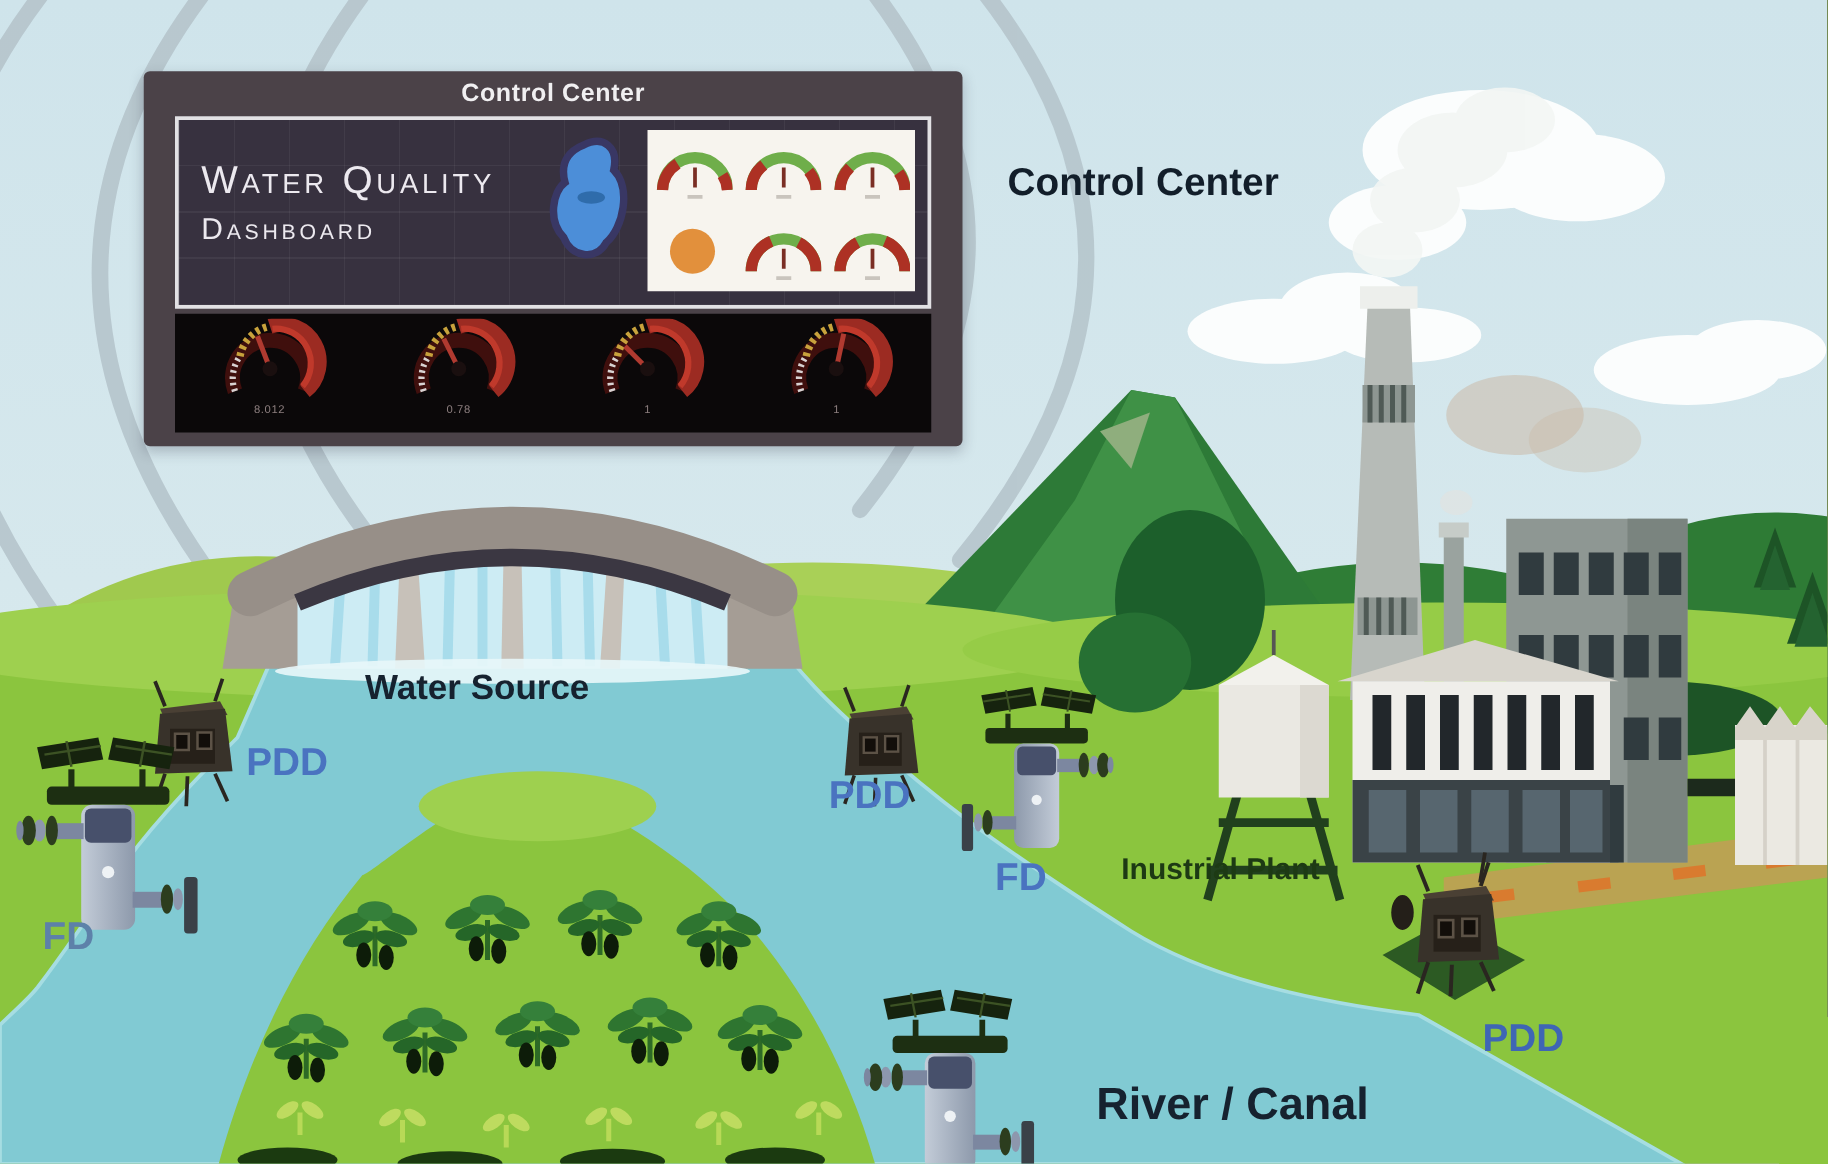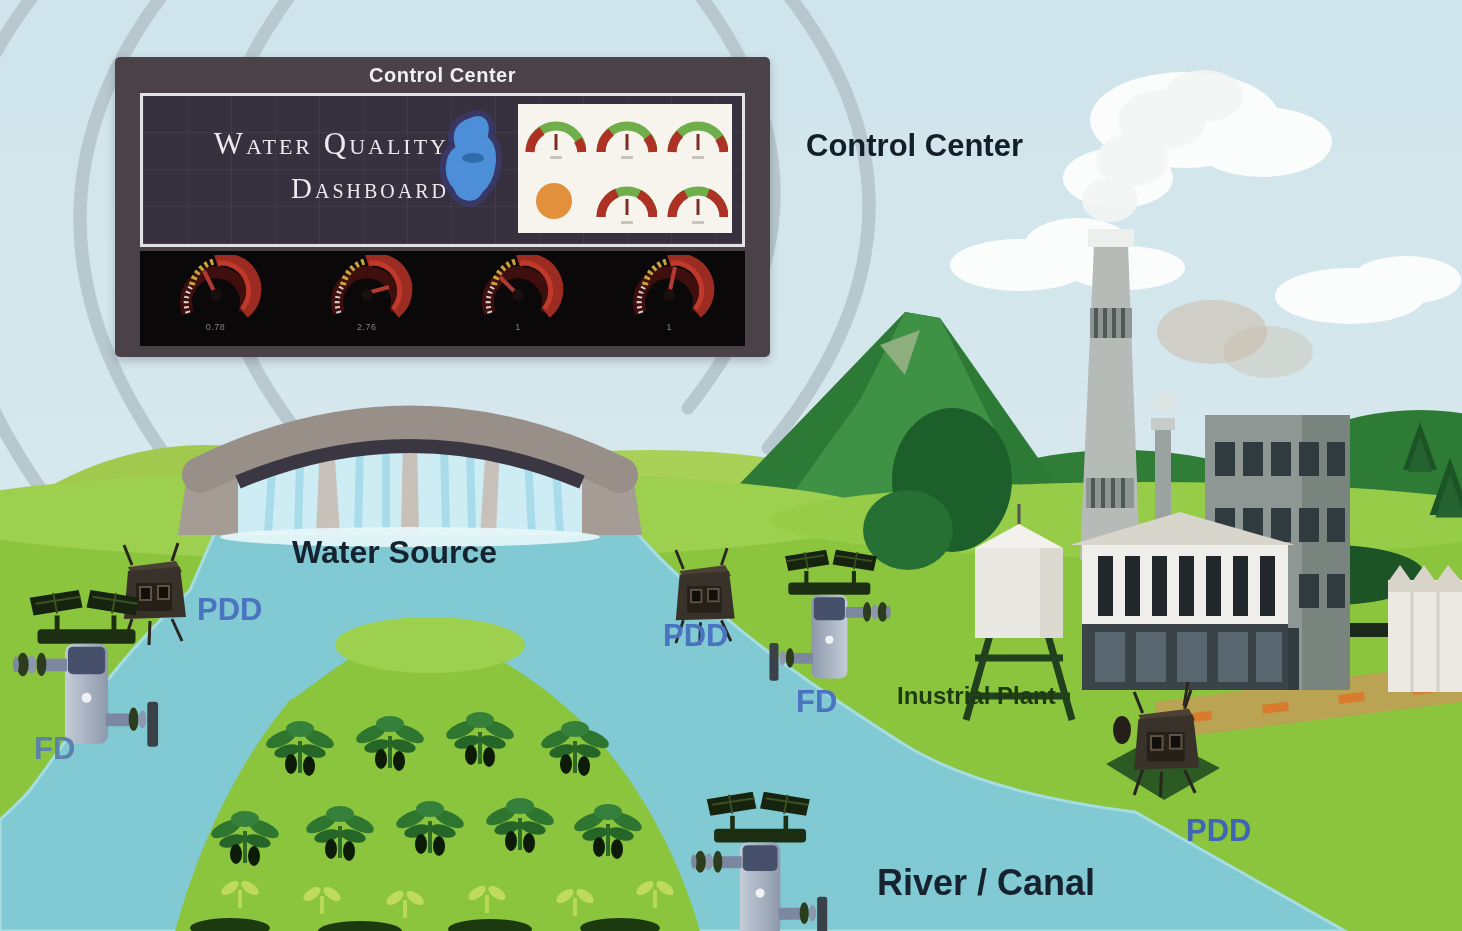--- a/index.html
+++ b/index.html
@@ -11,38 +11,38 @@
   .cc-panel{position:absolute;left:115px;top:57px;width:655px;height:300px;
             background:#4b4248;border-radius:5px;z-index:10;
             box-shadow:0 4px 10px rgba(40,40,60,.25);}
   .cc-title{position:absolute;left:0;right:0;top:7px;text-align:center;
             color:#f0eff1;font-size:20px;font-weight:700;letter-spacing:.5px;}
   .cc-screen{position:absolute;left:25px;top:36px;width:599px;height:148px;
              background:#37313f;border:3px solid #e2e1e4;
              background-image:
                repeating-linear-gradient(0deg,rgba(255,255,255,.05) 0 1px,transparent 1px 37px),
                repeating-linear-gradient(90deg,rgba(255,255,255,.05) 0 1px,transparent 1px 44px);}
-  .wq-title{position:absolute;left:6px;top:26px;width:300px;text-align:right;
-            color:#ece9ef;font-family:Liberation Serif, serif;
+  .wq-title{position:absolute;left:18px;top:26px;width:300px;text-align:left;
+            color:#ece9ef;font-family:Liberation Sans, sans-serif;
             font-variant:small-caps;letter-spacing:3px;line-height:1.45;}
-  .wq-l1{font-size:31px;} .wq-l2{font-size:29px;}
+  .wq-l1{font-size:31px;} .wq-l2{font-size:24px;}
   .lake{position:absolute;left:292px;top:12px;}
   .mini-grid{position:absolute;right:10px;top:8px;width:214px;height:129px;
              background:#f7f4ee;display:grid;grid-template-columns:1fr 1fr 1fr;
              grid-template-rows:1fr 1fr;justify-items:center;align-items:center;}
   .mini-alert{width:36px;height:36px;border-radius:50%;background:#e2903c;}
   .cc-gauges{position:absolute;left:25px;top:194px;width:605px;height:95px;
              background:#0b0809;display:flex;justify-content:space-around;align-items:flex-start;}
   .gauge{display:flex;flex-direction:column;align-items:center;padding-top:4px;}
   .gval{color:#8d7f7f;font-size:9px;margin-top:-7px;letter-spacing:.5px;}
 
   
   .lbl{position:absolute;font-weight:700;z-index:20;white-space:nowrap;}
   .lbl-cc{left:806px;top:128px;font-size:31px;color:#121e2a;}
-  .lbl-ws{left:292px;top:534px;font-size:32px;color:#16222f;}
+  .lbl-ws{left:292px;top:534px;font-size:28px;color:#16222f;}
   .lbl-ip{left:897px;top:682px;font-size:24px;color:#1d3a14;}
   .lbl-rc{left:877px;top:862px;font-size:36px;color:#16222f;}
   .lbl-pdd1{left:197px;top:592px;font-size:31px;color:#4a73c0;}
   .lbl-pdd2{left:663px;top:618px;font-size:31px;color:#4a73c0;}
   .lbl-pdd3{left:1186px;top:813px;font-size:31px;color:#3f66b5;}
   .lbl-fd1{left:34px;top:731px;font-size:31px;color:#5d81a9;}
   .lbl-fd2{left:796px;top:684px;font-size:31px;color:#4a73c0;}
 </style>
 </head>
 <body>
@@ -399,36 +399,36 @@
     </div>
 
     <div class="cc-gauges">
       <div class="gauge">
         <svg width="92" height="74" viewBox="0 0 92 74">
           <path d="M18,58 A30,30 0 1 1 74,58" stroke="#3f0f0d" stroke-width="12" fill="none"></path>
           <path d="M46,6 A30,30 0 0 1 74,58" stroke="#9c2b22" stroke-width="12" fill="none"></path>
           <path d="M48,8 A28,28 0 0 1 72,54" stroke="#c0392b" stroke-width="5" fill="none"></path>
           <path d="M22,30 A30,30 0 0 1 46,6" stroke="#c8a23c" stroke-width="6" fill="none" stroke-dasharray="3 3"></path>
           <path d="M18,58 A30,30 0 0 1 22,30" stroke="#d8d2d2" stroke-width="5" fill="none" stroke-dasharray="2 3"></path>
-          <line x1="46" y1="40" x2="34" y2="16" stroke="#b03a30" stroke-width="4"></line>
+          <line x1="46" y1="40" x2="36" y2="14" stroke="#b03a30" stroke-width="4"></line>
           <circle cx="46" cy="40" r="6" fill="#1a0f0f"></circle>
         </svg>
-        <span class="gval">0.78</span>
+        <span class="gval">8.012</span>
       </div>
       <div class="gauge">
         <svg width="92" height="74" viewBox="0 0 92 74">
           <path d="M18,58 A30,30 0 1 1 74,58" stroke="#3f0f0d" stroke-width="12" fill="none"></path>
           <path d="M46,6 A30,30 0 0 1 74,58" stroke="#9c2b22" stroke-width="12" fill="none"></path>
           <path d="M48,8 A28,28 0 0 1 72,54" stroke="#c0392b" stroke-width="5" fill="none"></path>
           <path d="M22,30 A30,30 0 0 1 46,6" stroke="#c8a23c" stroke-width="6" fill="none" stroke-dasharray="3 3"></path>
           <path d="M18,58 A30,30 0 0 1 22,30" stroke="#d8d2d2" stroke-width="5" fill="none" stroke-dasharray="2 3"></path>
-          <line x1="46" y1="38" x2="68" y2="32" stroke="#b03a30" stroke-width="4"></line>
+          <line x1="46" y1="40" x2="34" y2="16" stroke="#b03a30" stroke-width="4"></line>
           <circle cx="46" cy="40" r="6" fill="#1a0f0f"></circle>
         </svg>
-        <span class="gval">2.76</span>
+        <span class="gval">0.78</span>
       </div>
       <div class="gauge">
         <svg width="92" height="74" viewBox="0 0 92 74">
           <path d="M18,58 A30,30 0 1 1 74,58" stroke="#3f0f0d" stroke-width="12" fill="none"></path>
           <path d="M46,6 A30,30 0 0 1 74,58" stroke="#9c2b22" stroke-width="12" fill="none"></path>
           <path d="M48,8 A28,28 0 0 1 72,54" stroke="#c0392b" stroke-width="5" fill="none"></path>
           <path d="M22,30 A30,30 0 0 1 46,6" stroke="#c8a23c" stroke-width="6" fill="none" stroke-dasharray="3 3"></path>
           <path d="M18,58 A30,30 0 0 1 22,30" stroke="#d8d2d2" stroke-width="5" fill="none" stroke-dasharray="2 3"></path>
           <line x1="46" y1="40" x2="28" y2="22" stroke="#b03a30" stroke-width="4"></line>
           <circle cx="46" cy="40" r="6" fill="#1a0f0f"></circle>

